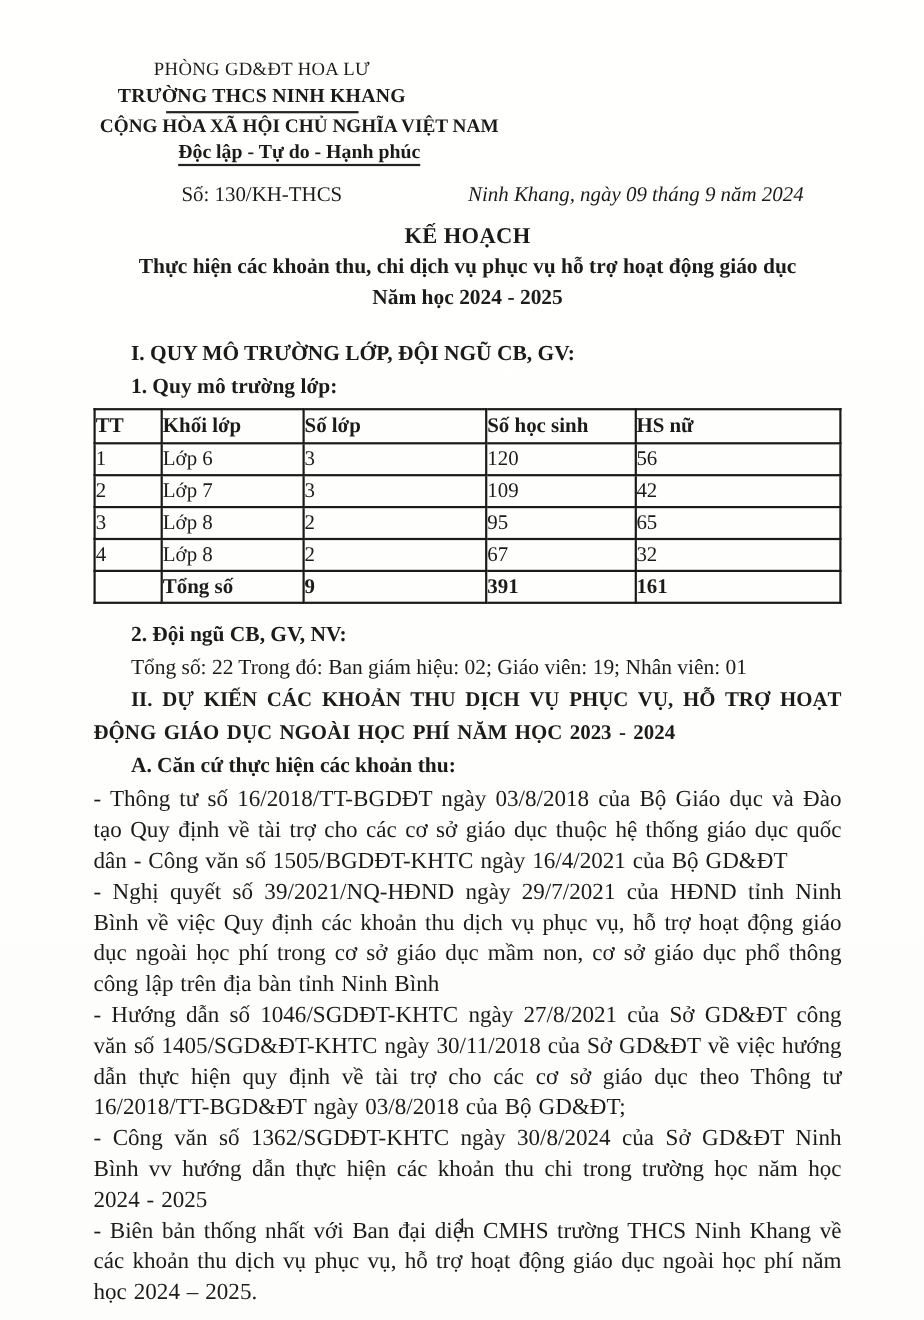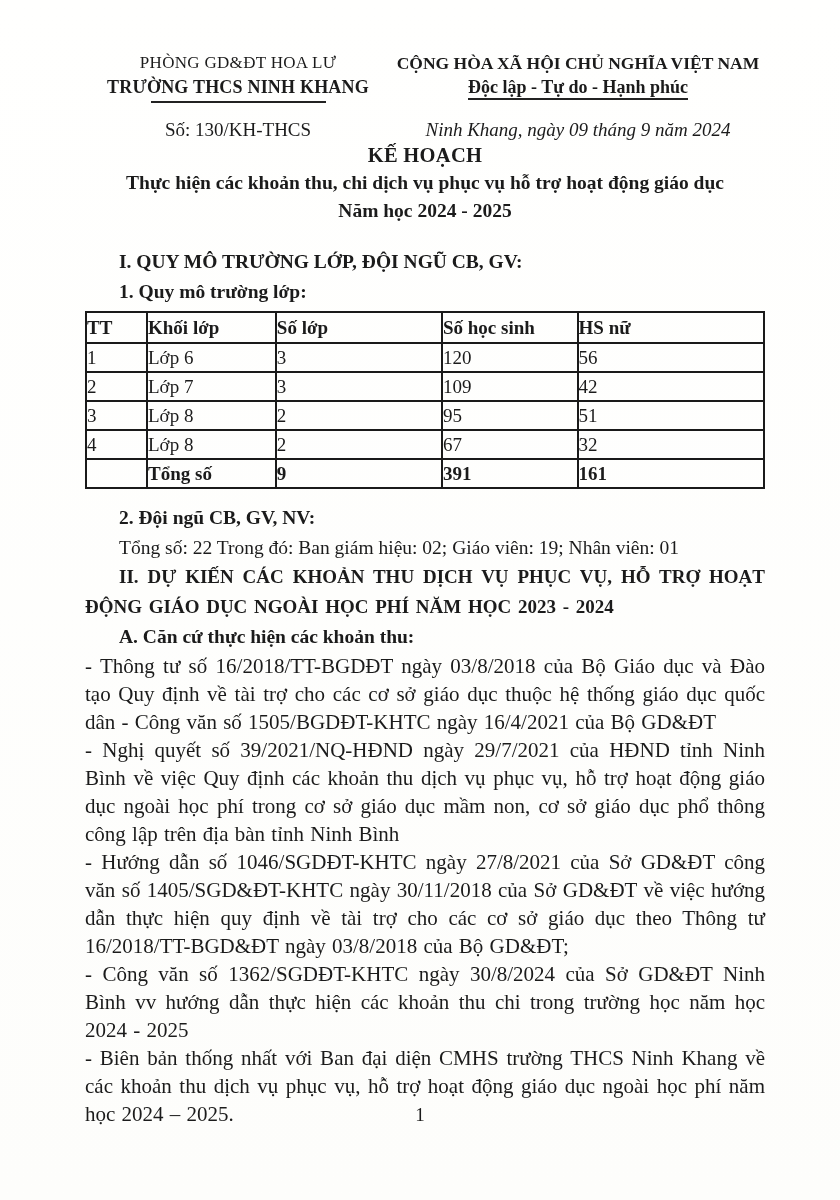--- a/index.html
+++ b/index.html
@@ -12,35 +12,35 @@
   }
   .page {
     position: relative;
     width: 840px; height: 1200px;
     background: linear-gradient(180deg, #fffffe 0%, #fdfdfb 100%);
     overflow: hidden;
   }
   .content { padding: 52px 75px 0 85px; }
 
   
-  .header-row { display: flex; }
+  .header-row { display: flex; flex-direction: column; }
   .header-left { width: 45%; text-align: center; }
   .header-right { width: 55%; text-align: center; }
   .org-parent { font-size: 17px; line-height: 22px; letter-spacing: 0.3px; }
   .org-name { font-size: 18px; font-weight: bold; line-height: 26px; letter-spacing: 0.2px; }
   .org-underline { width: 175px; border-bottom: 2px solid #222; margin: 1px auto 0 auto; }
   .national-motto-1 { font-size: 17.5px; font-weight: bold; line-height: 22px; }
   .national-motto-2 { font-size: 18px; font-weight: bold; line-height: 26px; }
   .national-motto-2 span { border-bottom: 2px solid #222; padding-bottom: 1px; }
   .number-row { display: flex; margin-top: 16px; }
   .doc-number { width: 45%; text-align: center; font-size: 19px; }
   .place-date { width: 55%; text-align: center; font-size: 19px; font-style: italic; }
 
   
-  .title-block { text-align: center; }
+  .title-block { text-align: center; margin-top: 12px; }
   .doc-title { font-size: 20.5px; font-weight: bold; line-height: 28px; letter-spacing: 0.3px; }
   .doc-subtitle { font-size: 19.5px; font-weight: bold; line-height: 28px; }
 
   
   .h-bold { font-size: 19.5px; font-weight: bold; line-height: 30px; text-indent: 34px; }
   .sect1-heading { margin-top: 22px; }
   .body-line { font-size: 19.5px; line-height: 29px; text-indent: 34px; }
   .sect2-heading { font-size: 19px; font-weight: bold; line-height: 30px;
                    text-indent: 34px; text-align: justify; word-spacing: 2px; }
   .para { font-size: 21px; line-height: 28px; text-align: justify; word-spacing: 1px; }
@@ -129,21 +129,21 @@
           <td>Lớp 7</td>
           <td>3</td>
           <td>109</td>
           <td>42</td>
         </tr>
         <tr>
           <td>3</td>
           <td>Lớp 8</td>
           <td>2</td>
           <td>95</td>
-          <td>51</td>
+          <td>65</td>
         </tr>
         <tr>
           <td>4</td>
           <td>Lớp 8</td>
           <td>2</td>
           <td>67</td>
           <td>32</td>
         </tr>
         <tr class="total-row">
           <td></td>

